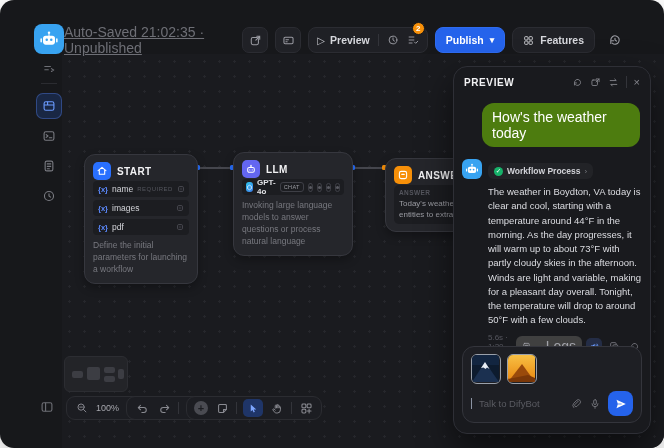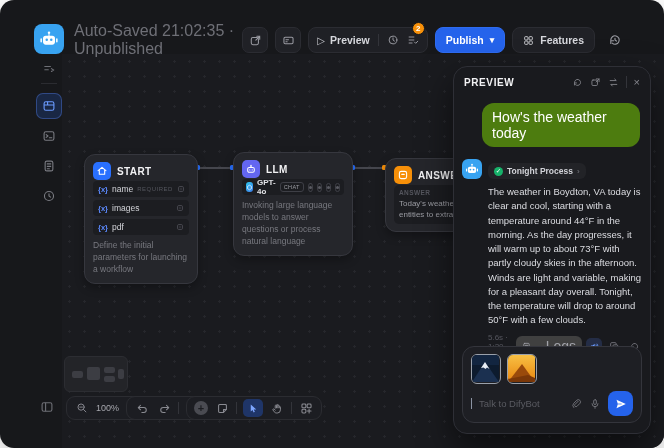--- a/index.html
+++ b/index.html
@@ -4,21 +4,21 @@
 <style>
   * { box-sizing: border-box; margin: 0; padding: 0; }
   html,body { width: 664px; height: 448px; background:#ffffff; font-family:"Liberation Sans", sans-serif; }
   .window { position:absolute; left:0; top:0; width:664px; height:448px; background:#17181B; border-radius:14px; overflow:hidden; box-shadow:0 10px 30px rgba(0,0,0,.25); }
   .canvas { position:absolute; left:62px; top:54px; right:0; bottom:0; background:#1A1B1F;
             background-image:radial-gradient(#26272C 1px, transparent 1.3px); background-size:15px 15px; }
 
   
   .topbar { position:absolute; top:27px; left:34px; right:36px; height:26px; display:flex; align-items:center; z-index:20; }
   .app-icon { width:30px; height:30px; margin-top:-2px; border-radius:8px; background:#38A3F1; display:flex; align-items:center; justify-content:center; flex:0 0 auto; }
-  .status { margin-left:10px; font-size:16px; color:#6E6F76; }
+  .status { font-size:14px; color:#6E6F76;text-decoration:underline; }
   .tb-right { margin-left:auto; display:flex; align-items:center; gap:7px; }
   .ibtn { width:26px; height:26px; border-radius:7px; background:#202126; border:1px solid #2B2C32; display:flex; align-items:center; justify-content:center; color:#9A9BA2; }
   .tb-group { height:26px; border-radius:8px; background:#1F2025; border:1px solid #2B2C32; display:flex; align-items:center; padding:0 8px; gap:8px; color:#C7C8CE; position:relative; }
   .tb-group .play { font-size:10px; color:#C7C8CE; }
   .tb-group .lbl { font-size:10.5px; font-weight:bold; color:#D6D7DC; }
   .vsep { width:1px; height:12px; background:#33343A; }
   .badge { position:absolute; top:-6px; right:2px; min-width:13px; height:13px; border-radius:7px; background:#F79009; color:#fff; font-size:8px; font-weight:bold; display:flex; align-items:center; justify-content:center; padding:0 3px; border:1.5px solid #17181B; }
   .btn { height:26px; border-radius:8px; display:flex; align-items:center; gap:6px; padding:0 10px; font-size:10.5px; font-weight:bold; }
   .btn-dark { background:#202126; border:1px solid #2B2C32; color:#D6D7DC; }
   .btn-primary { background:#2563EB; color:#fff; border:1px solid #2E6BF0; }
@@ -430,21 +430,21 @@
             <path d="M12 6.2v2" stroke="#fff" stroke-width="1.6"></path>
             <rect x="4.8" y="8.2" width="14.4" height="10.6" rx="3.4" fill="#fff"></rect>
             <circle cx="9.3" cy="13" r="1.5" fill="#38A3F1"></circle>
             <circle cx="14.7" cy="13" r="1.5" fill="#38A3F1"></circle>
             <path d="M2.6 12v3.4M21.4 12v3.4" stroke="#fff" stroke-width="1.8" stroke-linecap="round"></path>
           </svg>
       </div>
       <div class="bot-content">
         <div class="proc-pill">
           <span class="proc-check">✓</span>
-          <span class="proc-lbl">Tonight Process</span>
+          <span class="proc-lbl">Workflow Process</span>
           <span class="proc-chev">›</span>
         </div>
         <div class="bot-text">The weather in Boydton, VA today is clear and cool, starting with a temperature around 44°F in the morning. As the day progresses, it will warm up to about 73°F with partly cloudy skies in the afternoon. Winds are light and variable, making for a pleasant day overall. Tonight, the temperature will drop to around 50°F with a few clouds.</div>
         <div class="meta-row">
           <span class="meta">5.6s · 1:20 PM</span>
           <span class="actions">
             <span class="logs-btn">
               <svg width="9" height="9" viewBox="0 0 20 20" fill="none" stroke="currentColor" stroke-width="1.8" stroke-linecap="round">
                   <rect x="4" y="3" width="12" height="14" rx="2"></rect>
                   <path d="M7 7.5h6M7 10.5h6M7 13.5h3.5"></path>

